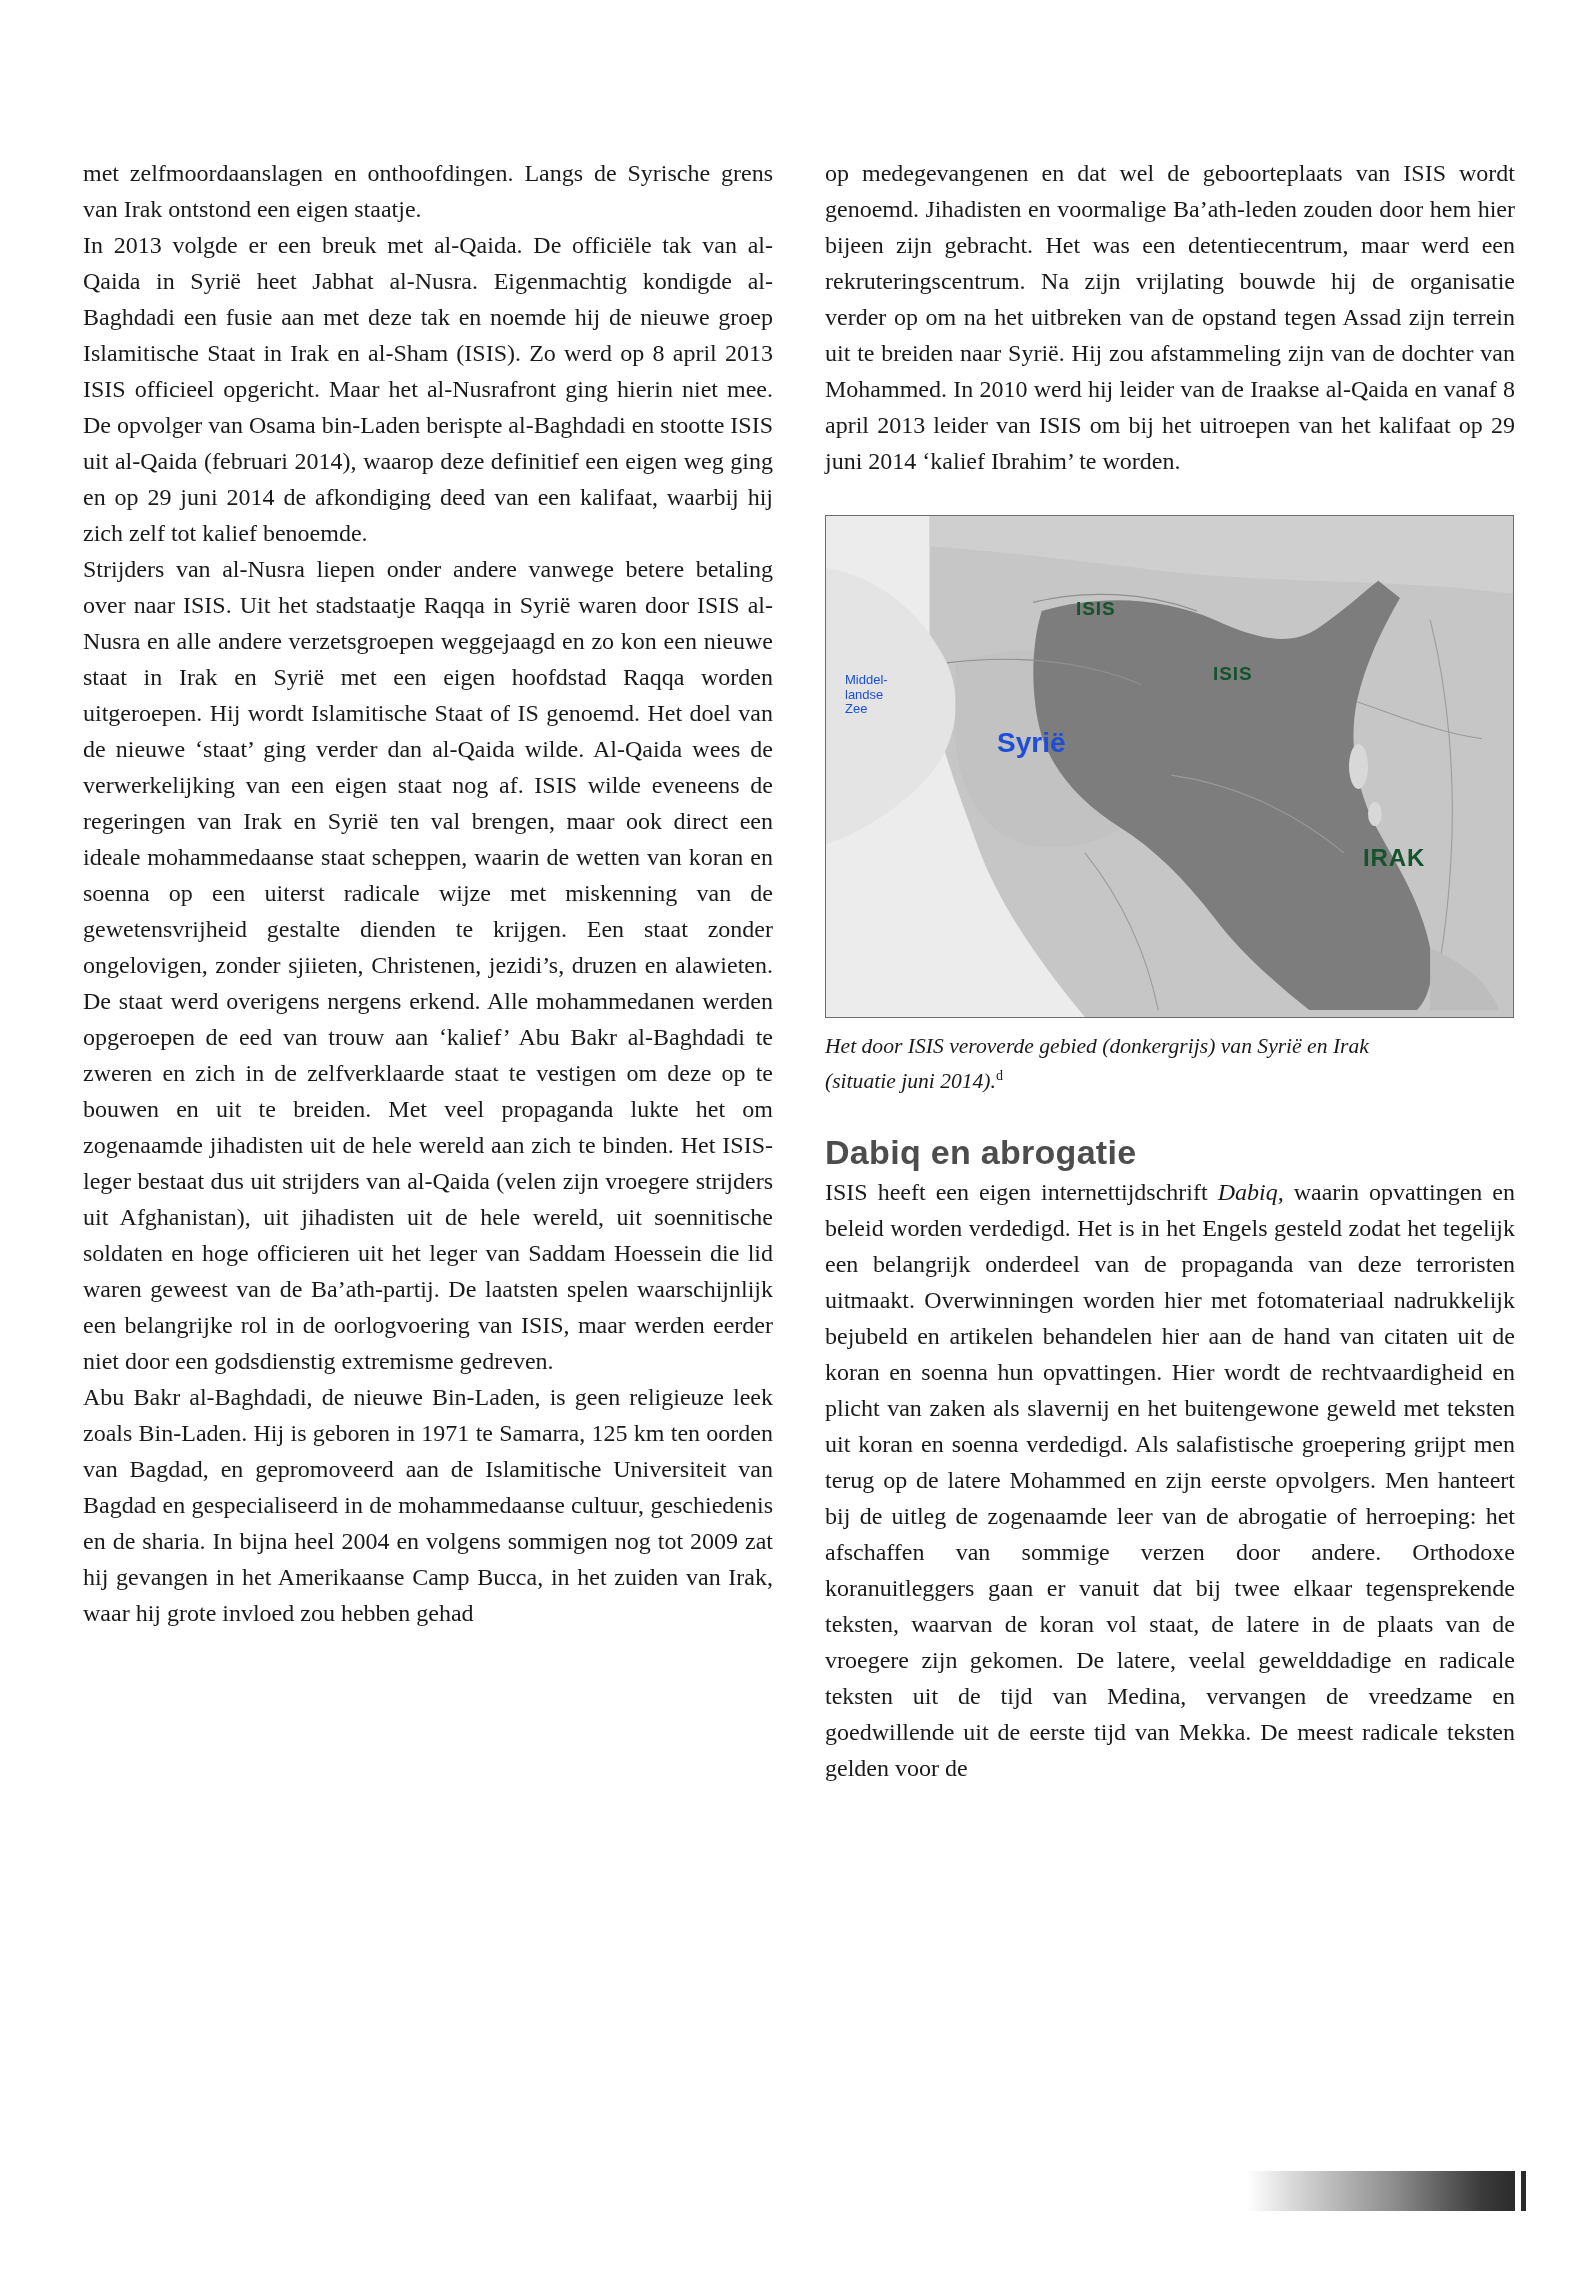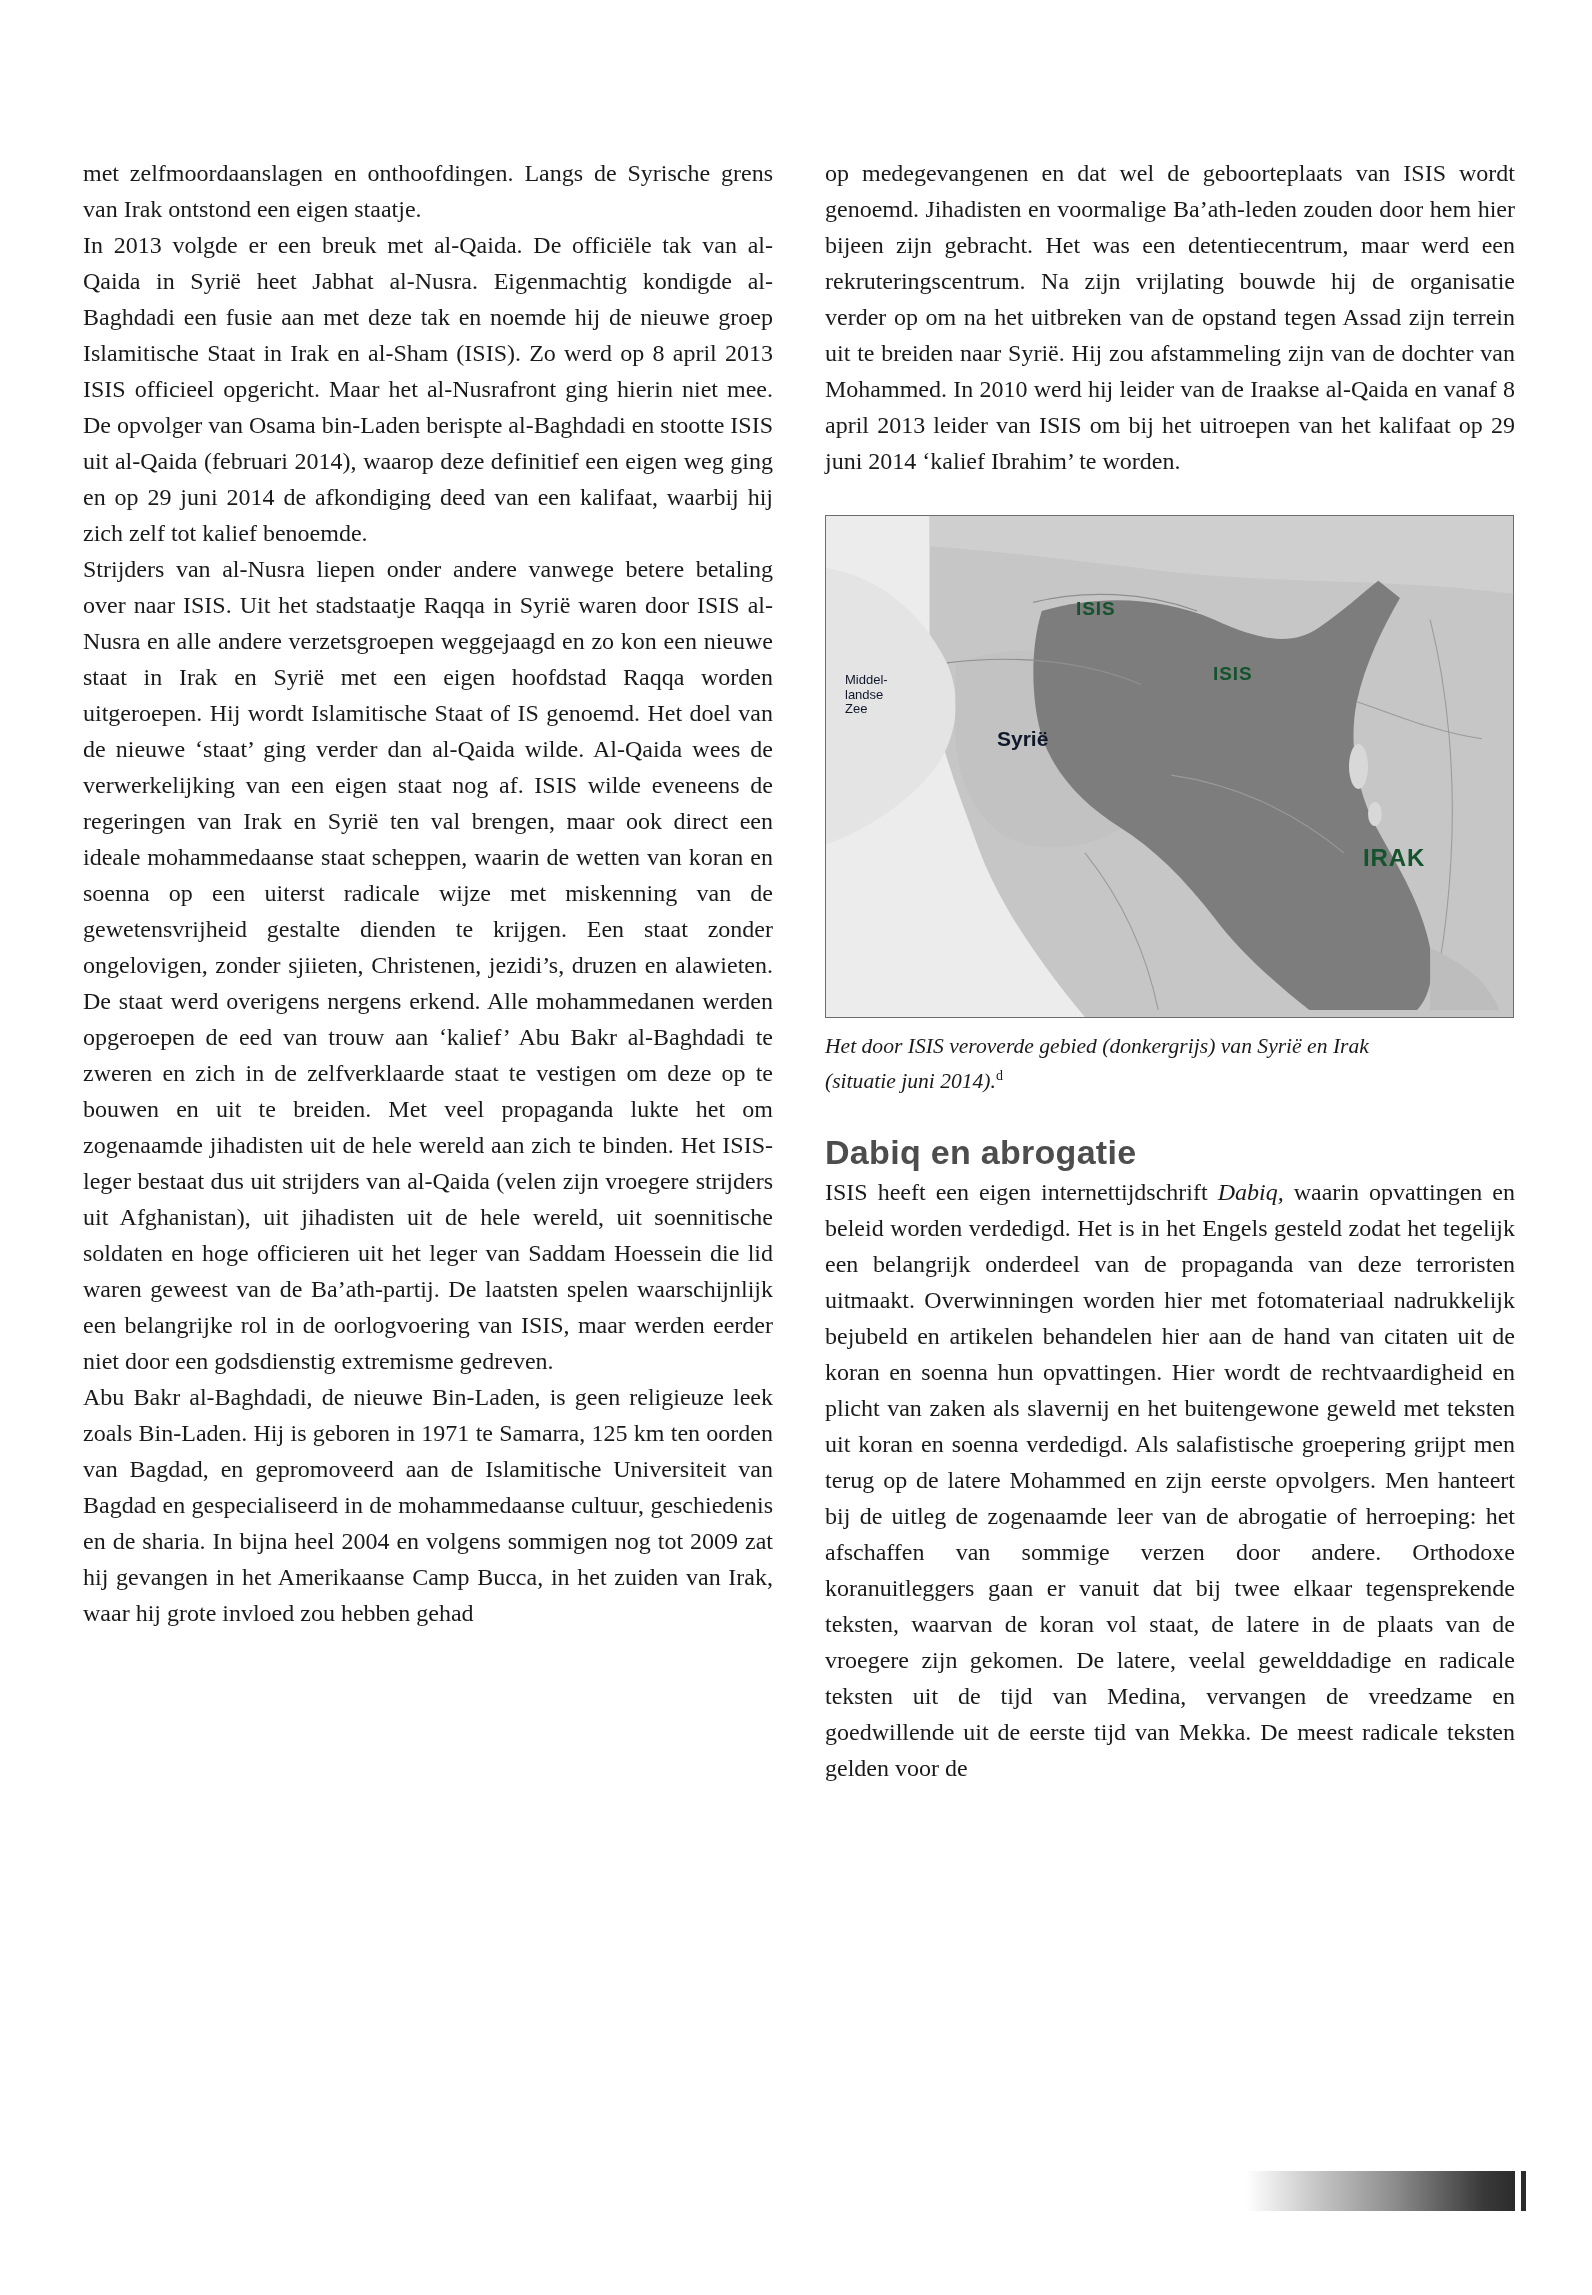--- a/index.html
+++ b/index.html
@@ -121,21 +121,21 @@
     background: #2b2b2b;
   }
   
   .map-label {
     position: absolute;
     font-family: "Liberation Sans", sans-serif;
     font-weight: bold;
     color: #14532d;
     letter-spacing: 0.9px;
   }
-  .map-label.dark { color: #0f172a; }
+  .map-label.dark { color: #1d4ed8; }
   .map-label.small {
     font-weight: normal;
     font-size: 13px;
     letter-spacing: 0;
     line-height: 14.7px;
   }
 </style>
 </head>
 <body>
 
@@ -186,21 +186,21 @@
             <path d="M700,500 C745,520 770,545 780,572 L700,572 Z" fill="#bdbdbd"></path>
           </svg>
 
           <div class="map-label small dark" style="left:19px; top:157px; width:60px;">
             <span>Middel-</span><br>
             <span>landse</span><br>
             <span>Zee</span>
           </div>
           <div class="map-label" style="left:250px; top:82px; font-size:19px;">ISIS</div>
           <div class="map-label" style="left:387px; top:147px; font-size:19px;">ISIS</div>
-          <div class="map-label dark" style="left:171px; top:211px; font-size:21px; letter-spacing:0;">Syrië</div>
+          <div class="map-label dark" style="left:171px; top:211px; font-size:28px; letter-spacing:0;">Syrië</div>
           <div class="map-label" style="left:530px; top:328px; font-size:24px;margin-left:7px;">IRAK</div>
         </div>
 
         <div class="caption">
           <span>Het door ISIS veroverde gebied (donkergrijs) van Syrië en Irak</span><br>
           <span>(situatie juni 2014).</span><sup>d</sup>
         </div>
       </div>
 
       <h2 class="section">Dabiq en abrogatie</h2>

